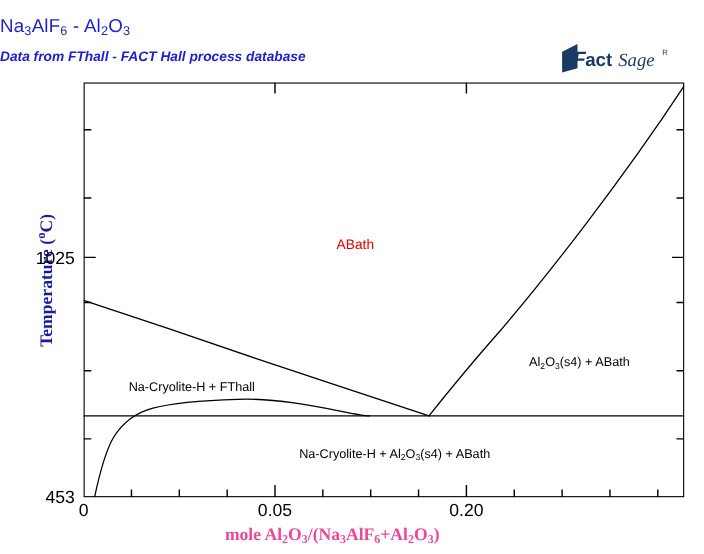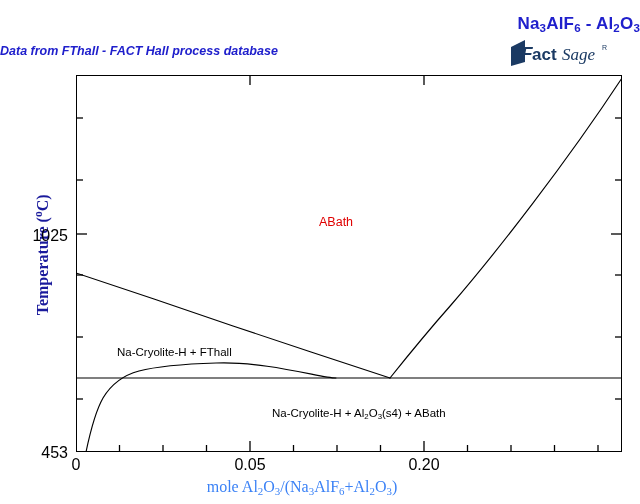--- a/index.html
+++ b/index.html
@@ -15,24 +15,24 @@
     overflow: hidden;
     font-family: "Liberation Sans", sans-serif;
   }
 
   
   #chart-title {
     position: absolute;
     left: 0;
     top: 14px;
     width: 640px;
-    text-align: right;
+    text-align: left;
     color: #2020cc;
     font-family: "Liberation Sans", sans-serif;
-    font-weight: bold;
+    font-weight: normal;
     font-size: 17px;
     letter-spacing: 0.2px;
     white-space: nowrap;
   }
   #chart-subtitle {
     position: absolute;
     left: 0;
     top: 44px;
     width: 640px;
     text-align: left;
@@ -87,23 +87,23 @@
     font-weight: bold;
     font-size: 16px;
     white-space: nowrap;
   }
   #x-axis-label {
     position: absolute;
     left: 0;
     top: 478px;
     width: 604px;
     text-align: center;
-    color: #3b82f6;
+    color: #ec4899;
     font-family: "Liberation Serif", serif;
-    font-weight: normal;
+    font-weight: bold;
     font-size: 16px;
     white-space: nowrap;
   }
   .tick-label {
     position: absolute;
     color: #000000;
     font-family: "Liberation Sans", sans-serif;
     font-size: 16px;
     white-space: nowrap;
   }
@@ -193,17 +193,18 @@
   <div id="y-axis-label">Temperature (<span style="font-size:0.72em;vertical-align:0.5em;">o</span>C)</div>
   <div id="x-axis-label">mole Al<sub>2</sub>O<sub>3</sub>/(Na<sub>3</sub>AlF<sub>6</sub>+Al<sub>2</sub>O<sub>3</sub>)</div>
 
   <div class="tick-label ytick-label" style="left:8px; top:227px;">1025</div>
   <div class="tick-label ytick-label" style="left:8px; top:444px;">453</div>
 
   <div class="tick-label xtick-label" style="left:46px; top:456px;">0</div>
   <div class="tick-label xtick-label" style="left:220px; top:456px;">0.05</div>
   <div class="tick-label xtick-label" style="left:394px; top:456px;">0.20</div>
 
-  <div id="label-abath" style="left:319px; top:215px;">ABath</div>
+  <div id="label-abath" style="left:306px; top:215px;">ABath</div>
   <div class="region-label" style="left:117px; top:346px;">Na-Cryolite-H + FThall</div>
   <div class="region-label" style="left:272px; top:407px;">Na-Cryolite-H + Al<sub>2</sub>O<sub>3</sub>(s4) + ABath</div>
+  <div class="region-label" style="left:481px; top:324px;">Al<sub>2</sub>O<sub>3</sub>(s4) + ABath</div>
 
 </div>
 
 </body></html>

